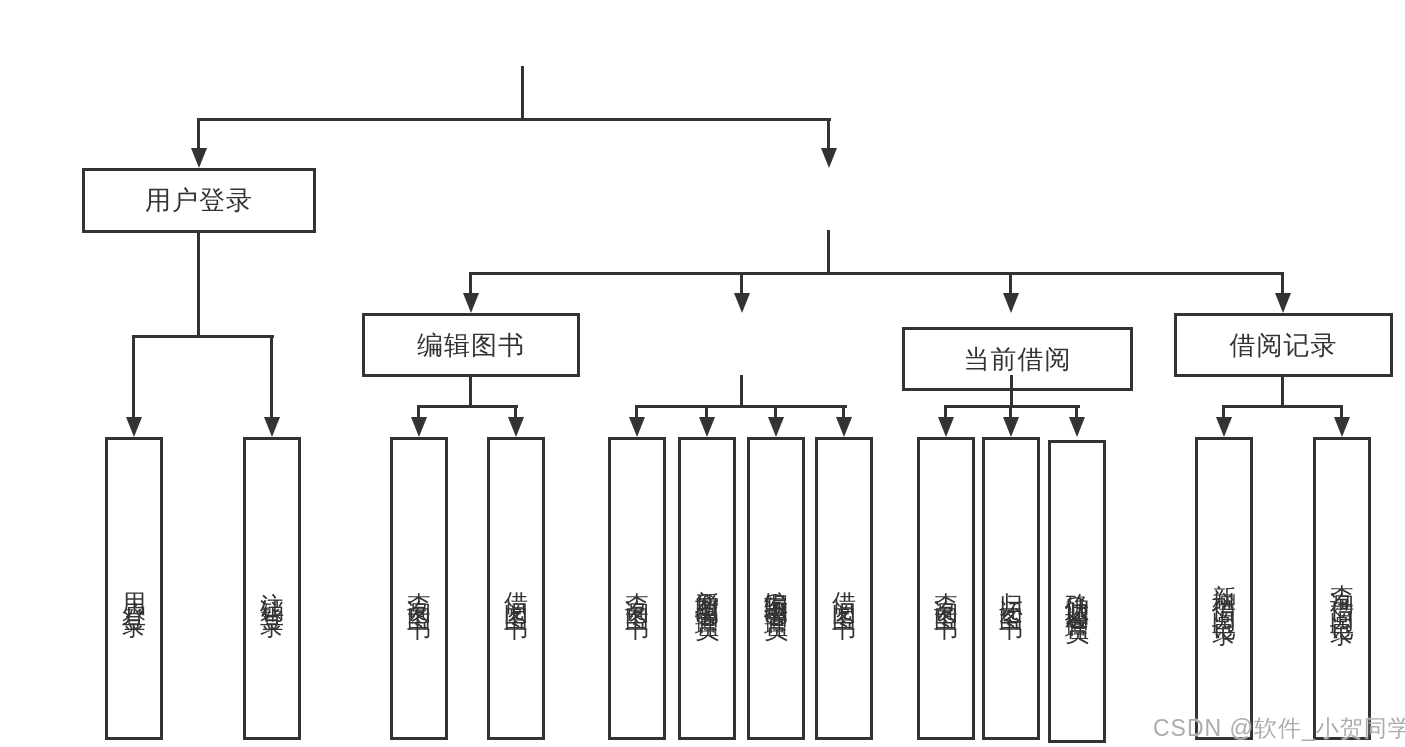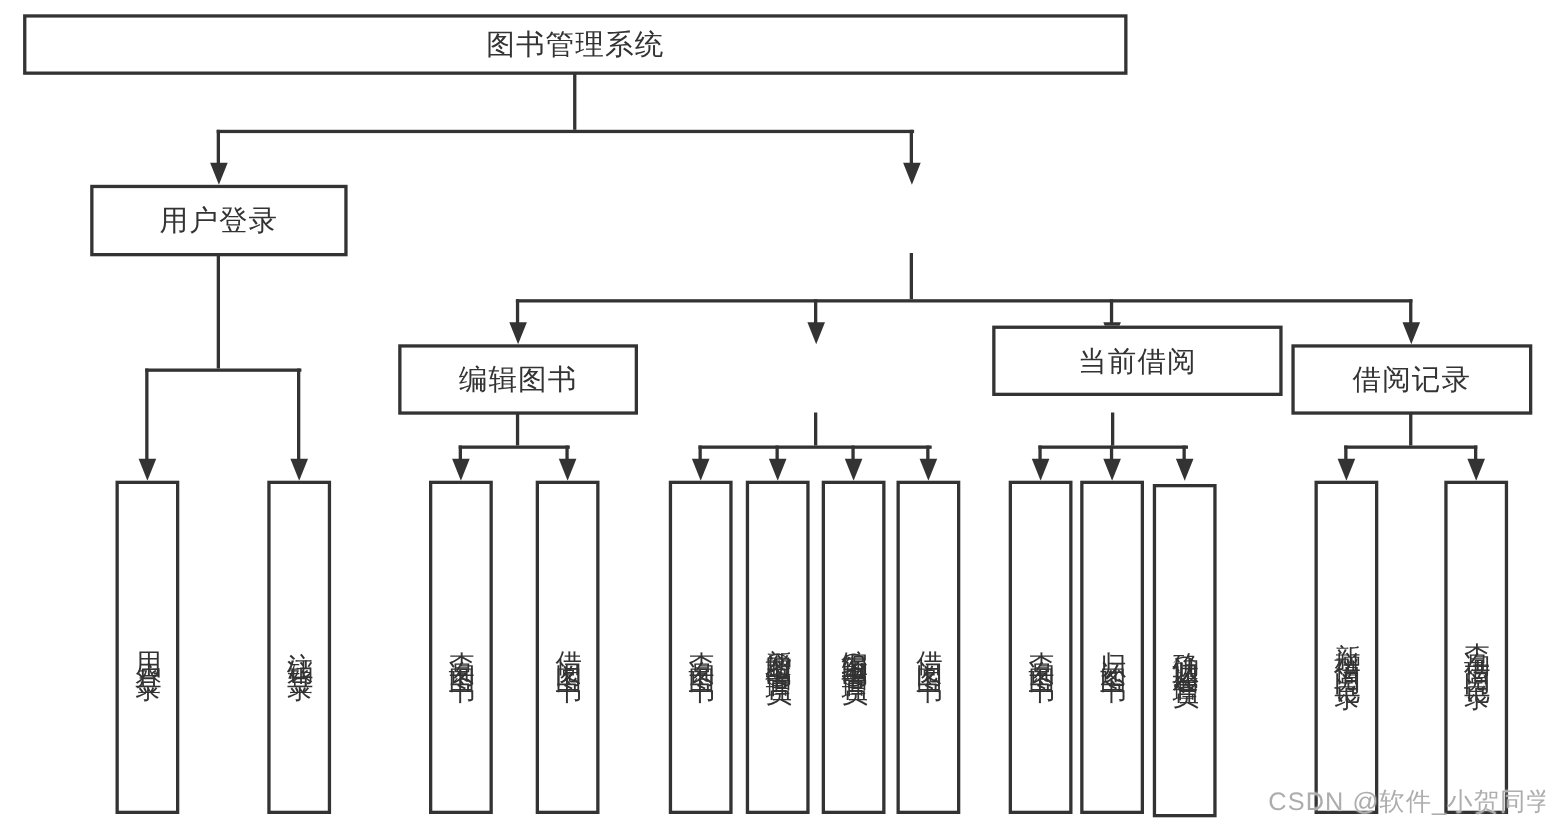--- a/index.html
+++ b/index.html
@@ -62,21 +62,20 @@
     letter-spacing:1px;
     text-shadow:0 0 2px #ffffff;
     white-space:nowrap;
   }
 </style>
 </head>
 <body>
 
 <div class="canvas">
 
-  <div class="box" style="left:21px;top:13px;width:1004px;height:55px">图书管理系统</div>
 
   <div class="vl" style="left:521px;top:66px;height:52px"></div>
   <div class="hl" style="left:197px;top:118px;width:634px"></div>
   <div class="vl" style="left:197px;top:118px;height:32px"></div>
   <div class="arrow" style="left:191px;top:148px"></div>
   <div class="vl" style="left:827px;top:118px;height:32px"></div>
   <div class="arrow" style="left:821px;top:148px"></div>
 
   <div class="box" style="left:82px;top:168px;width:234px;height:65px">用户登录</div>
 
@@ -92,21 +91,21 @@
   <div class="vl" style="left:469px;top:272px;height:23px"></div>
   <div class="arrow" style="left:463px;top:293px"></div>
   <div class="vl" style="left:740px;top:272px;height:23px"></div>
   <div class="arrow" style="left:734px;top:293px"></div>
   <div class="vl" style="left:1009px;top:272px;height:23px"></div>
   <div class="arrow" style="left:1003px;top:293px"></div>
   <div class="vl" style="left:1281px;top:272px;height:23px"></div>
   <div class="arrow" style="left:1275px;top:293px"></div>
 
   <div class="box" style="left:362px;top:313px;width:218px;height:64px">编辑图书</div>
-  <div class="box" style="left:902px;top:296px;width:264px;height:64px">当前借阅</div>
+  <div class="box" style="left:902px;top:327px;width:231px;height:64px">当前借阅</div>
   <div class="box" style="left:1174px;top:313px;width:219px;height:64px">借阅记录</div>
 
   <div class="vl" style="left:469px;top:375px;height:30px"></div>
   <div class="hl" style="left:417px;top:405px;width:101px"></div>
   <div class="vl" style="left:417px;top:405px;height:14px"></div>
   <div class="arrow" style="left:411px;top:417px"></div>
   <div class="vl" style="left:514px;top:405px;height:14px"></div>
   <div class="arrow" style="left:508px;top:417px"></div>
 
   <div class="vl" style="left:740px;top:375px;height:30px"></div>

